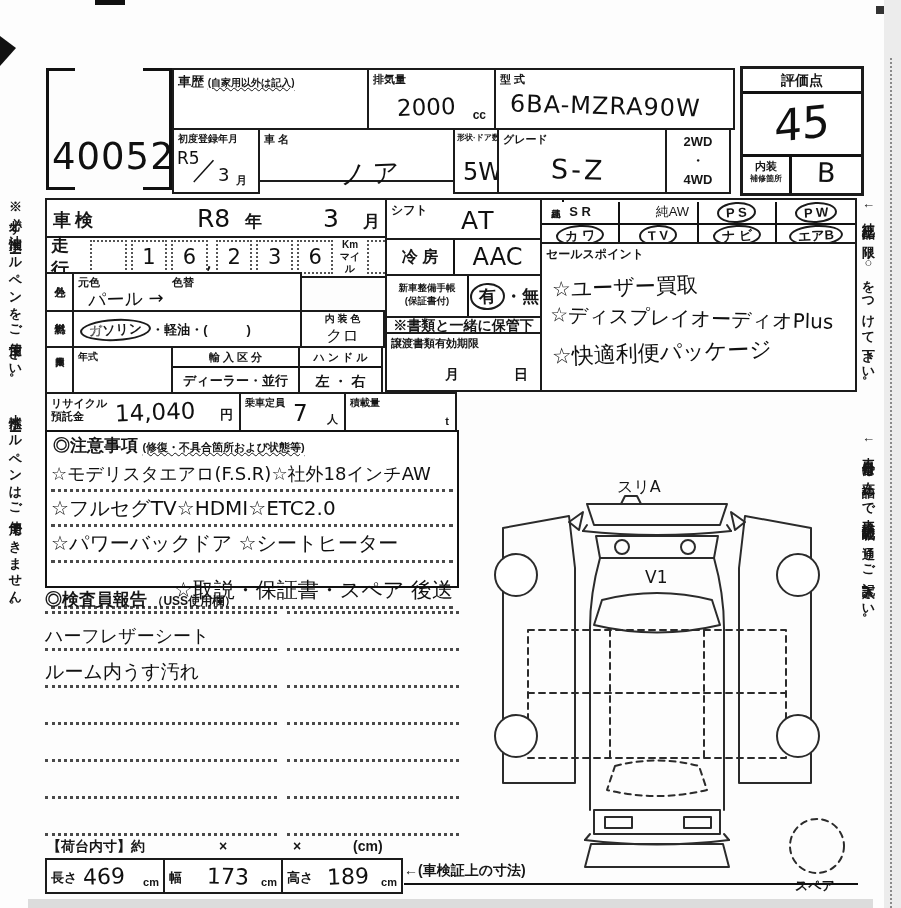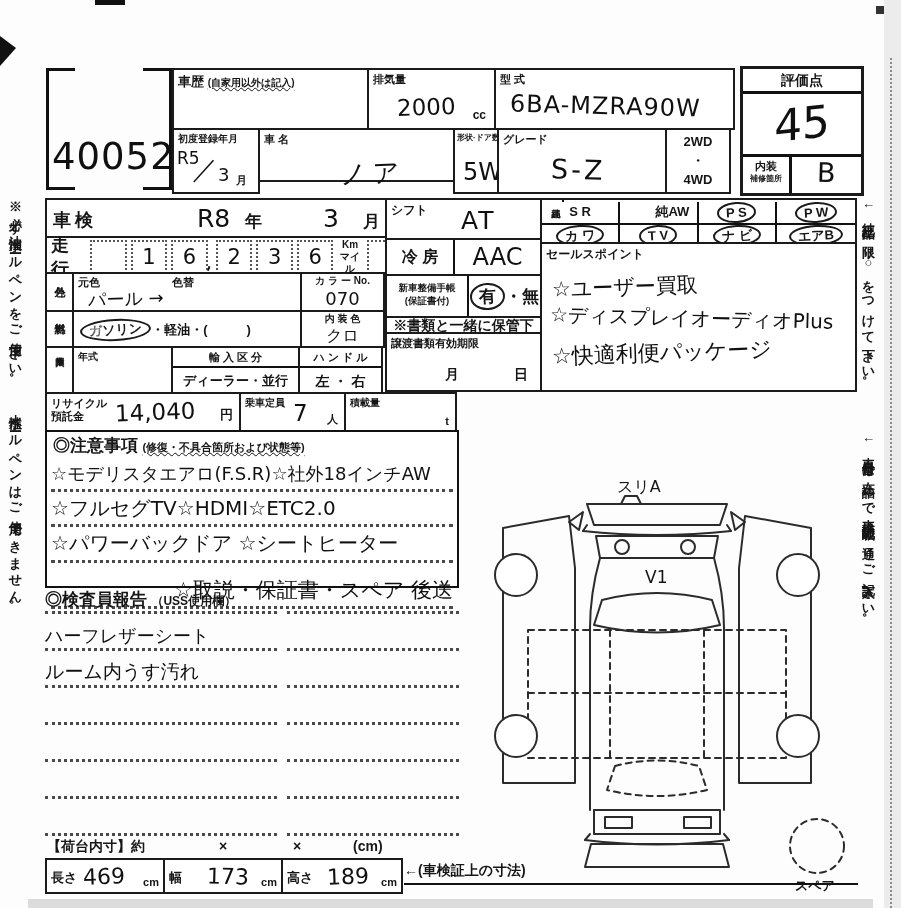--- a/index.html
+++ b/index.html
@@ -136,24 +136,20 @@
 
   <div class="abs cellrow" style="left:45px;top:272px;">
     <div class="cell" style="width:29px;height:40px;text-align:center;">
       <div class="vtext" style="font-size:11px;letter-spacing:0;margin:3px auto 0;">外色</div>
     </div>
     <div class="cell" style="width:230px;height:40px;">
       <span style="position:absolute;left:4px;top:1px;font-size:11px;font-weight:bold;">元色</span>
       <span style="position:absolute;left:98px;top:1px;font-size:11px;font-weight:bold;">色替</span>
       <span class="hw tilt1" style="position:absolute;left:14px;top:13px;font-size:18px;">パール →</span>
     </div>
-    <div class="cell" style="width:85px;height:40px;text-align:center;">
-      <div style="font-size:10px;font-weight:bold;white-space:nowrap;">カ ラ ー No.</div>
-      <span class="hw" style="font-size:18px;">070</span>
-    </div>
   </div>
 
   <div class="abs cellrow" style="left:45px;top:310px;">
     <div class="cell" style="width:29px;height:38px;text-align:center;">
       <div class="vtext" style="font-size:11px;letter-spacing:0;margin:2px auto 0;">燃料</div>
     </div>
     <div class="cell" style="width:230px;height:38px;white-space:nowrap;">
       <span style="position:absolute;left:6px;top:7px;font-size:13px;font-weight:bold;">
         <span class="circled">ガソリン</span><span>・軽油・(　　　)</span>
       </span>
@@ -293,21 +289,21 @@
   <div class="abs b2" style="left:385px;top:332px;width:157px;height:60px;background:#fff;box-sizing:border-box;">
     <span class="clab" style="font-size:11px;">譲渡書類有効期限</span>
     <span style="position:absolute;left:58px;bottom:6px;font-size:14px;font-weight:bold;">月</span>
     <span style="position:absolute;right:12px;bottom:6px;font-size:14px;font-weight:bold;">日</span>
   </div>
 
   <div class="abs b2" style="left:540px;top:198px;width:317px;height:46px;background:#fff;box-sizing:border-box;display:flex;flex-direction:column;">
     <div class="vtext" style="width:20px;border-right:2px solid #111;font-size:9px;letter-spacing:0;text-align:center;padding-top:2px;">純正品</div>
     <div style="flex:1;display:grid;grid-template-columns:1fr 1fr 1fr 1fr;grid-template-rows:1fr 1fr;">
       <div style="border-right:2px solid #111;border-bottom:2px solid #111;text-align:center;line-height:20px;font-size:13px;font-weight:bold;">S R</div>
-      <div style="border-right:2px solid #111;border-bottom:2px solid #111;text-align:center;line-height:20px;font-size:13px;font-weight:bold;padding-left:28px;">純AW</div>
+      <div style="border-right:2px solid #111;border-bottom:2px solid #111;text-align:center;line-height:20px;font-size:13px;font-weight:normal;padding-left:28px;">純AW</div>
       <div style="border-right:2px solid #111;border-bottom:2px solid #111;text-align:center;font-size:13px;font-weight:bold;padding-top:0;">
         <span style="line-height:17px;" class="circled">P S</span>
       </div>
       <div style="border-bottom:2px solid #111;text-align:center;font-size:13px;font-weight:bold;">
         <span style="line-height:17px;" class="circled">P W</span>
       </div>
       <div style="border-right:2px solid #111;text-align:center;font-size:13px;font-weight:bold;">
         <span style="line-height:17px;" class="circled">カ ワ</span>
       </div>
       <div style="border-right:2px solid #111;text-align:center;font-size:13px;font-weight:bold;">

